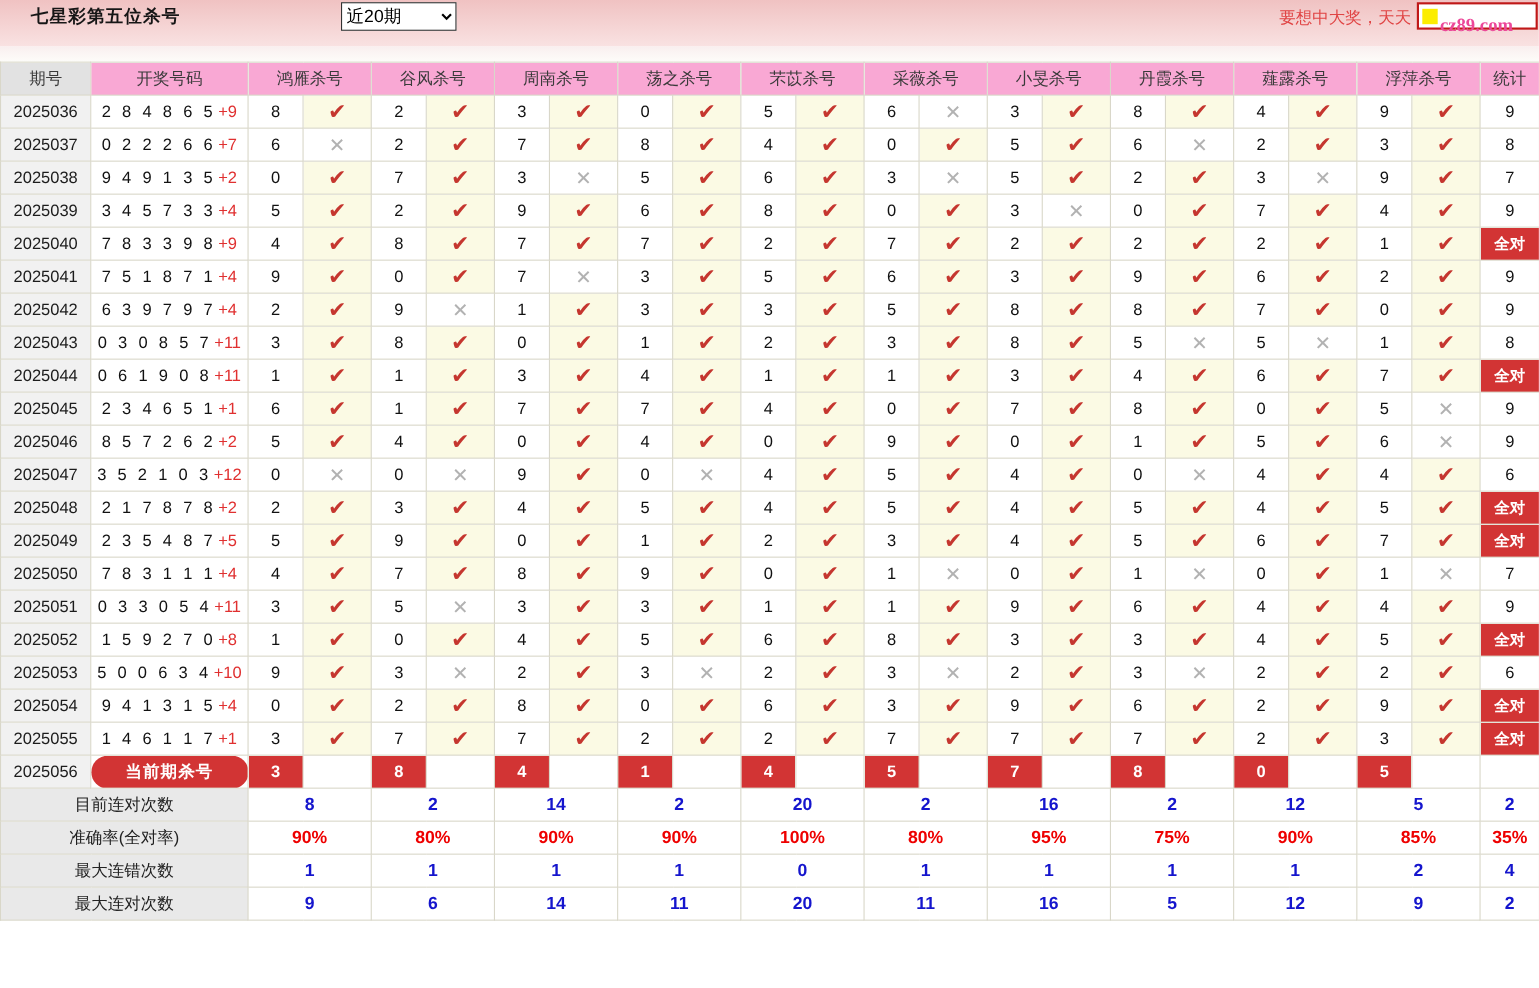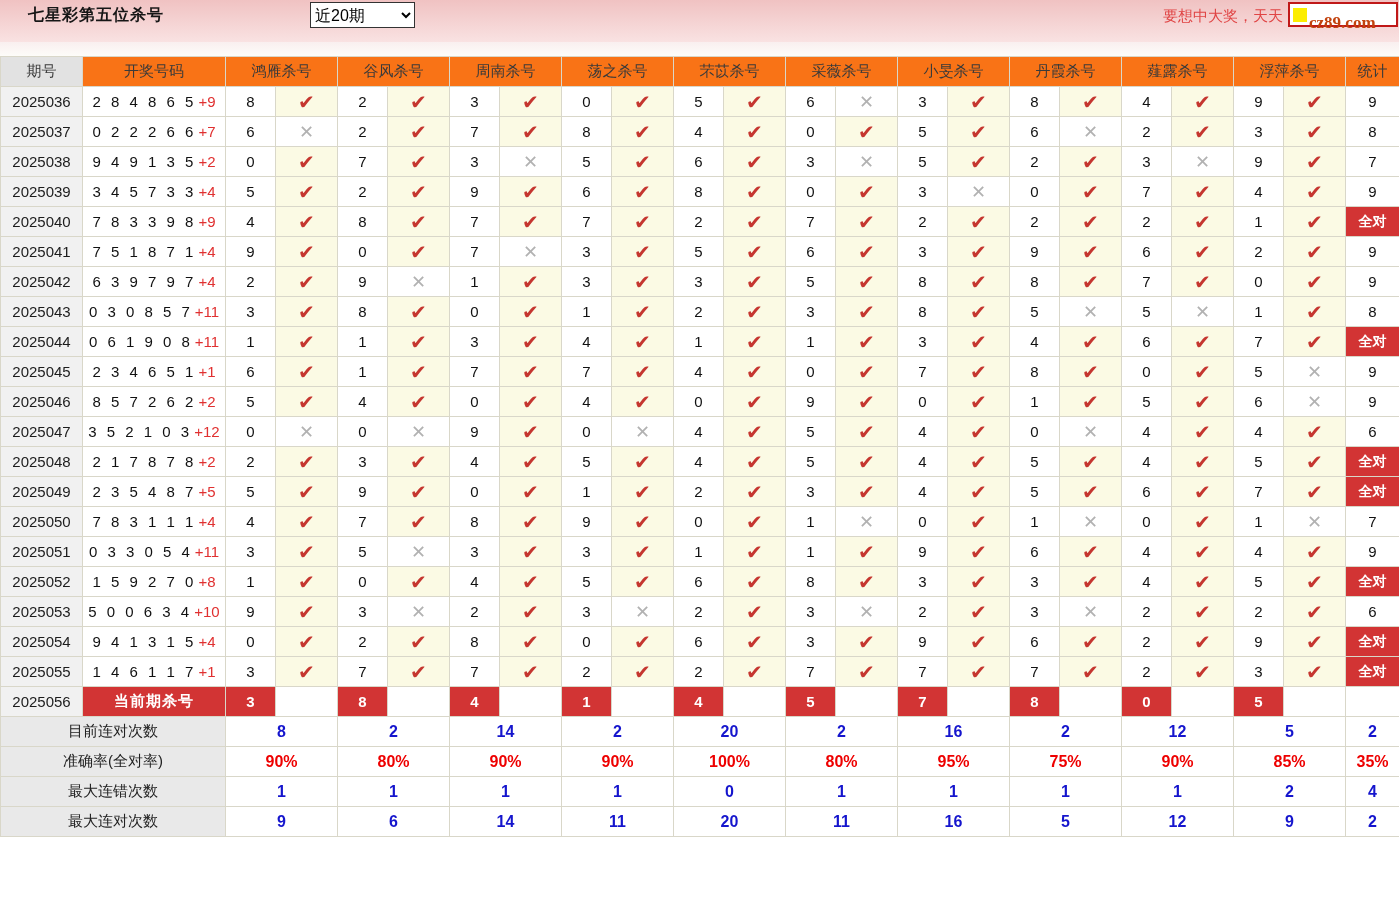--- a/index.html
+++ b/index.html
@@ -7,40 +7,40 @@
   body { font-family:"Liberation Sans","DejaVu Sans",sans-serif; background:#fff; }
 
   
   .banner { position:relative; height:42px; background:linear-gradient(#f0c2c2,#f9e2e2); }
   .banner-sub { height:14px; background:linear-gradient(#f9efef,#fdfcf9); }
   .page-title { position:absolute; left:28px; top:5px; font-size:16px; font-weight:bold; color:#161616; letter-spacing:1px; }
   .range-select { position:absolute; left:310px; top:2px; width:105px; height:26px; font-size:16px; font-family:inherit; background:#fff; border:1px solid #333; }
   .promo { position:absolute; right:116px; top:7px; font-size:15px; color:#e04444; }
   .logo { position:absolute; right:1px; top:2px; height:25px; width:110px; background:#fff; border:2px solid #c01818; display:flex; align-items:center; padding:0 3px; }
   .logo-sq { width:14px; height:14px; background:#fced00; margin-right:2px; flex:none; }
-  .logo-text { font-family:"Liberation Serif","DejaVu Serif",serif; font-size:17px; font-weight:bold; color:#c2410c;margin-top:16px; }
+  .logo-text { font-family:"Liberation Serif","DejaVu Serif",serif; font-size:17px; font-weight:bold; color:#ec4899;margin-top:16px; }
 
   
   table { border-collapse:collapse; table-layout:fixed; width:1399px; }
   td,th { border:1px solid #d9d7c9; height:30px; text-align:center; vertical-align:middle;
           font-size:15px; white-space:nowrap; overflow:hidden; }
-  thead th { background:#f97316; font-weight:normal; color:#3a3a3a; }
+  thead th { background:#f9a8d4; font-weight:normal; color:#3a3a3a; }
   th.period-h { background:#e2e2e2; }
   td.period { background:#f1f1f1; color:#1c1c1c;text-align:center; }
   td.nums { color:#111; letter-spacing:0; }
   td.nums .main { letter-spacing:3px; }
   td.nums .plus { color:#e03030; margin-left:2px; }
   td.kill { background:#fff; color:#111; }
   td.mark { font-size:20px; line-height:1; }
   td.mark.ok { background:#fbfae4; color:#c5362f; font-weight:bold; }
   td.mark.no { background:#fff; color:#b2b2b2; font-weight:normal; font-size:18px; }
   td.stat { background:#fff; color:#111; }
   td.stat.full { background:#d23434; color:#fff; font-weight:bold; font-size:14px; padding:0; }
   tr.current td.red { background:#d23434; color:#fff; font-weight:bold; }
-  tr.current td.cur-label { background:#d23434; color:#fff; font-weight:bold; font-size:15px; letter-spacing:1px; }
+  tr.current td.cur-label { background:#d23434; color:#fff; font-weight:bold; font-size:15px; letter-spacing:1px;border-radius:15px; }
   tr.current td.blank { background:#fff; }
   td.sum-label { background:#e9e9e9; color:#222; }
   td.sum-val { background:#fff; color:#1515cd; font-weight:bold; font-size:16px; }
   td.sum-val.red { color:#ee0000; }
 </style>
 </head>
 <body>
 
 <div class="banner">
   <div class="page-title">七星彩第五位杀号</div>

